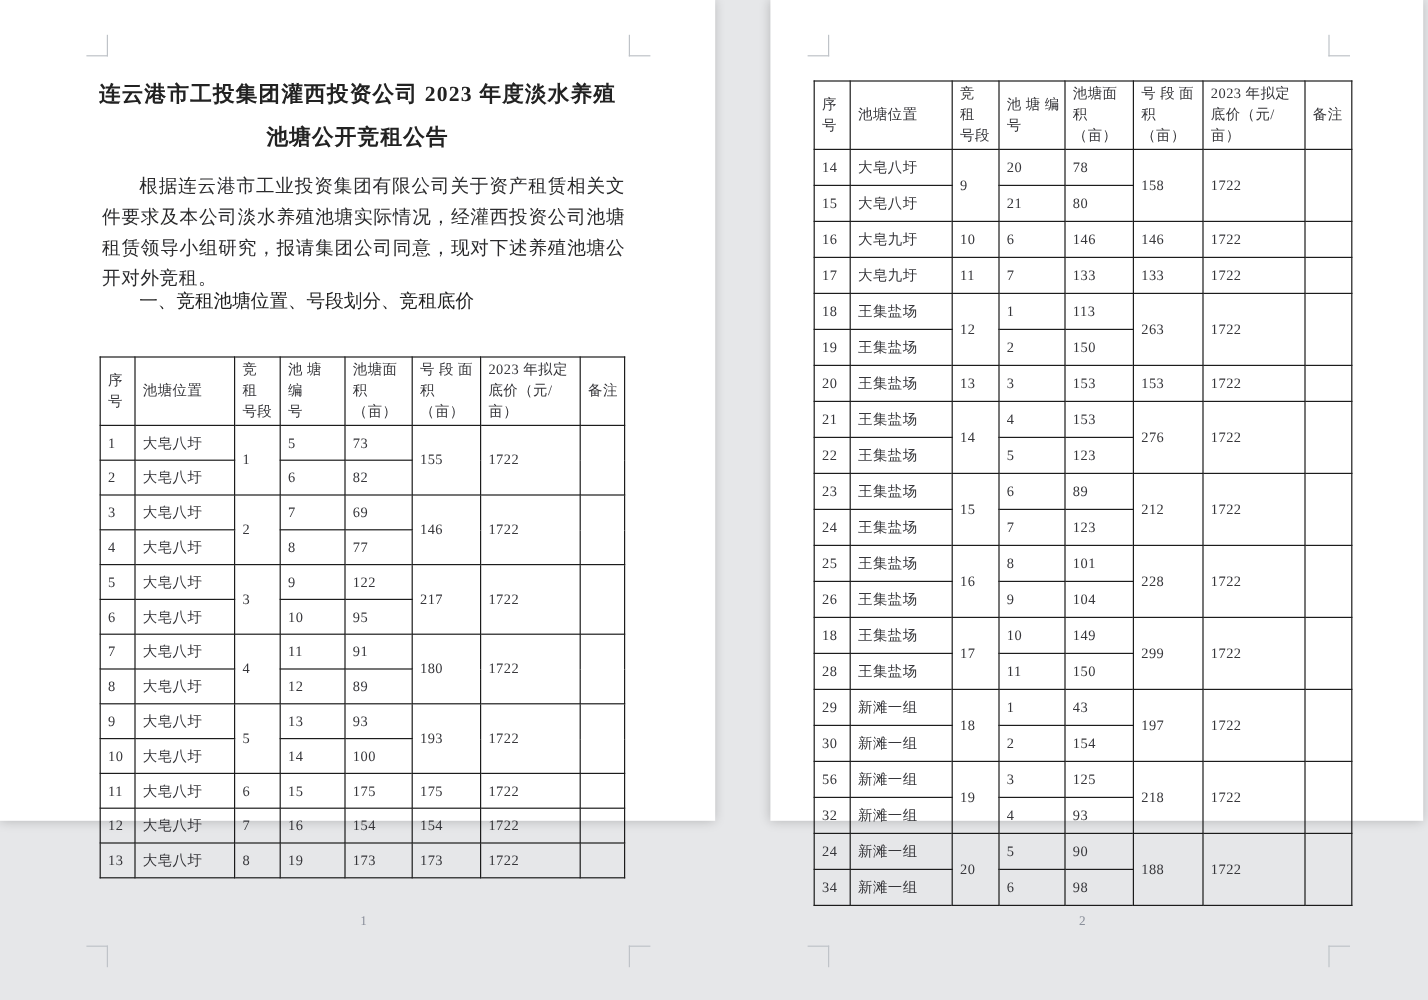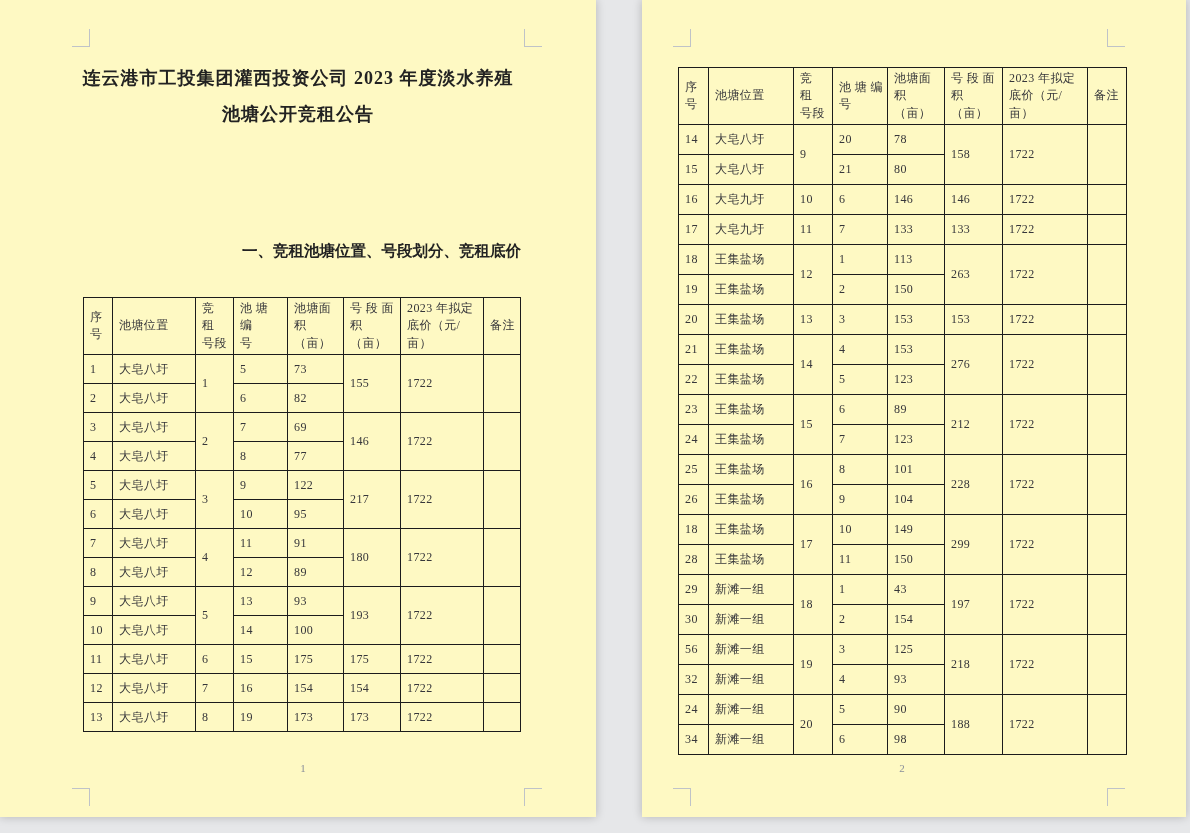--- a/index.html
+++ b/index.html
@@ -4,21 +4,21 @@
 <style>
   html,body{margin:0;padding:0;}
   body{
     width:1190px;height:833px;overflow:hidden;
     background:#e6e7e9;
     font-family:"Liberation Serif","DejaVu Serif",serif;
     color:#2e2e30;
     position:relative;
   }
   .page{
-    position:absolute;top:0;height:817px;background:#fef9c3;
+    position:absolute;top:0;height:684px;background:#ffffff;
     box-shadow:0 0 9px rgba(0,0,0,0.22);
   }
   .page1{left:0;width:596px;}
   .page2{left:642px;width:544px;}
 
   
   .crop{position:absolute;width:17px;height:17px;}
   .crop.tl{border-right:1px solid #bfc3c8;border-bottom:1px solid #bfc3c8;}
   .crop.tr{border-left:1px solid #bfc3c8;border-bottom:1px solid #bfc3c8;}
   .crop.bl{border-right:1px solid #bfc3c8;border-top:1px solid #bfc3c8;}
@@ -29,21 +29,21 @@
     text-align:center;font-weight:bold;font-size:18px;line-height:36px;
     letter-spacing:1px;white-space:pre-line;color:#222;
   }
   .intro{
     position:absolute;left:85px;top:143px;width:436px;
     font-size:15.5px;line-height:25.8px;text-align:justify;
     text-indent:2em;letter-spacing:0.5px;color:#2b2b2d;
   }
   .sec-heading{
     position:absolute;left:85px;top:241px;width:436px;
-    font-weight:bold;font-size:15.5px;text-indent:2em;color:#222;text-align:right;
+    font-weight:normal;font-size:15.5px;text-indent:2em;color:#222;
   }
   .tbl-title{
     position:absolute;left:85px;top:268px;width:436px;
     font-weight:bold;font-size:15.5px;text-align:center;color:#222;letter-spacing:0.5px;
   }
 
   table.seg{
     position:absolute;border-collapse:collapse;table-layout:fixed;
     font-size:12px;color:#36363a;
   }
@@ -78,20 +78,21 @@
 <body>
 
 <div class="page page1">
   <div class="crop tl" style="left:72px;top:29px;"></div>
   <div class="crop tr" style="left:524px;top:29px;"></div>
   <div class="crop bl" style="left:72px;top:788px;"></div>
   <div class="crop br" style="left:524px;top:788px;"></div>
 
   <div class="doc-title">连云港市工投集团灌西投资公司 2023 年度淡水养殖
 池塘公开竞租公告</div>
+  <div class="intro">根据连云港市工业投资集团有限公司关于资产租赁相关文件要求及本公司淡水养殖池塘实际情况，经灌西投资公司池塘租赁领导小组研究，报请集团公司同意，现对下述养殖池塘公开对外竞租。</div>
   <div class="sec-heading">一、竞租池塘位置、号段划分、竞租底价</div>
 
   <table class="seg" id="table-page1">
     <colgroup>
       <col style="width:29px">
         <col style="width:83px">
         <col style="width:38px">
         <col style="width:54px">
       <col style="width:56px">
         <col style="width:57px">

